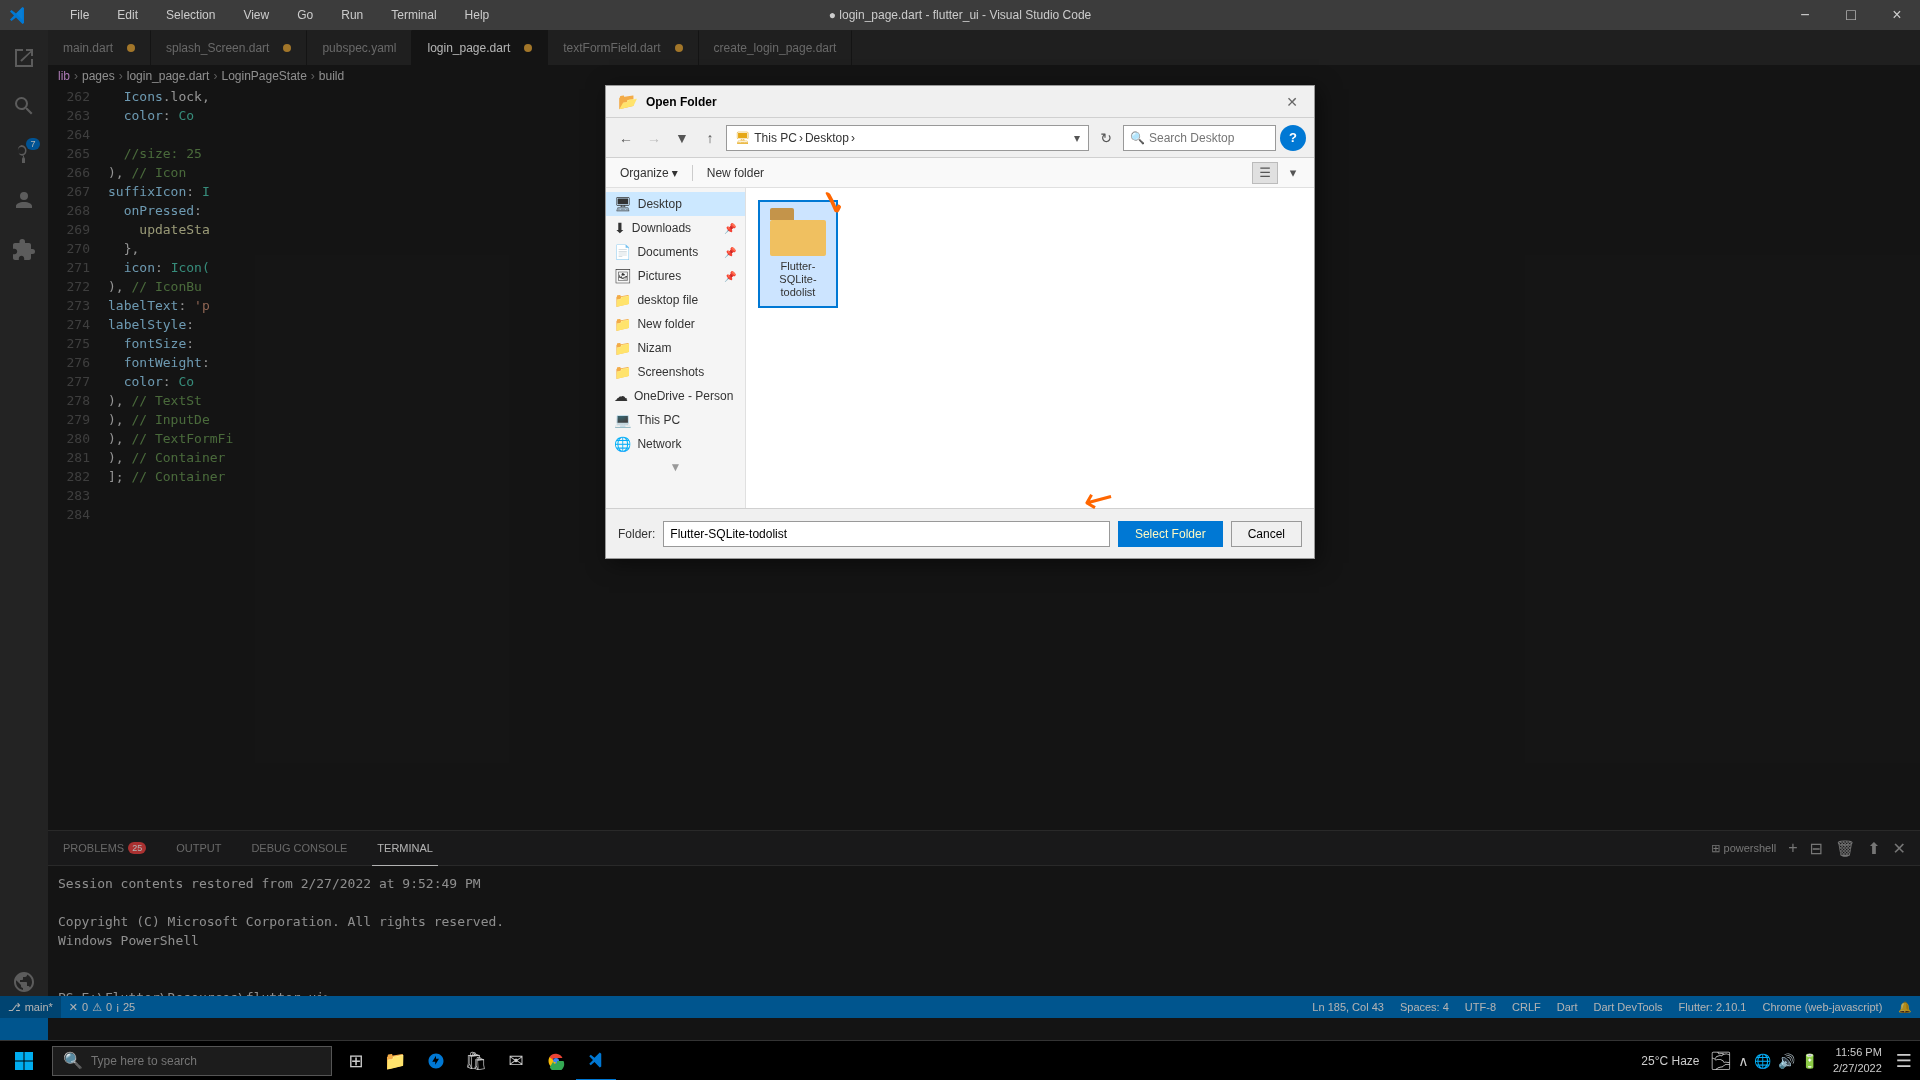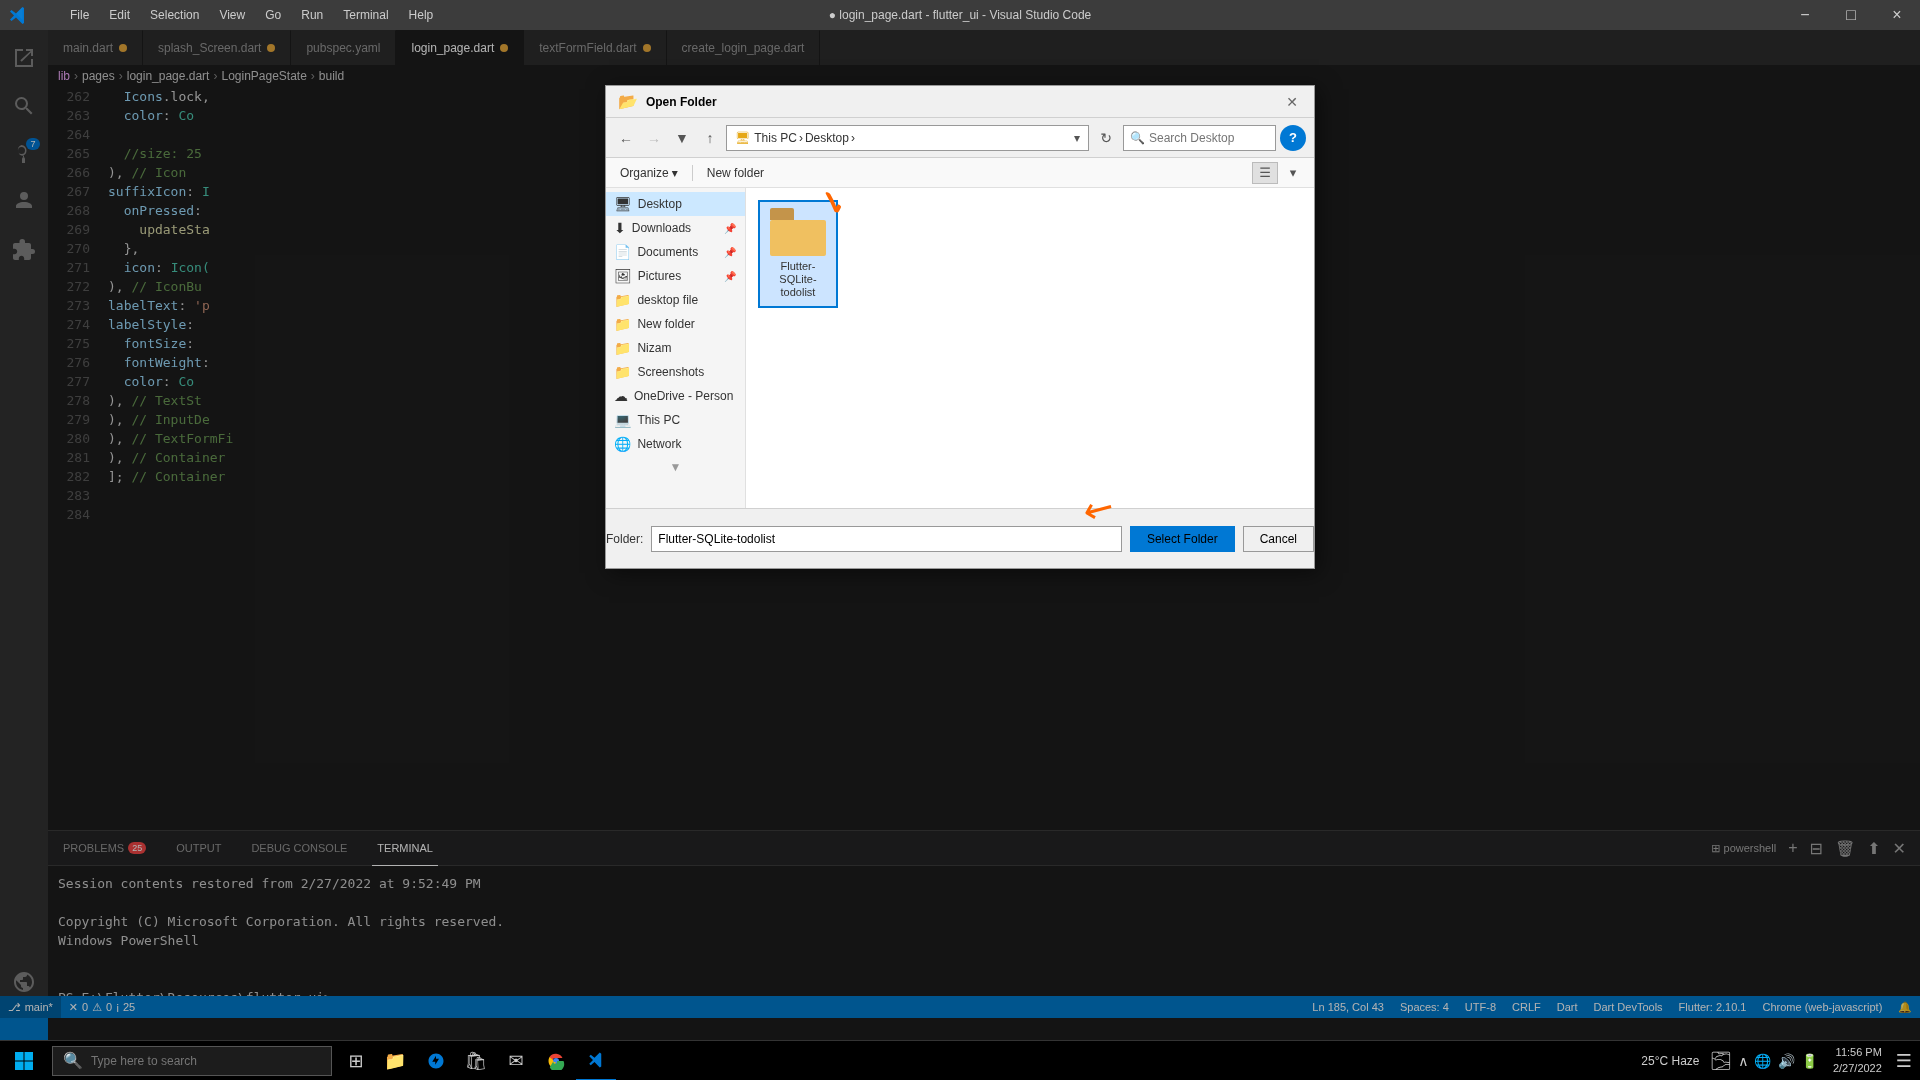--- a/index.html
+++ b/index.html
@@ -28,21 +28,21 @@
       display: flex;
       align-items: center;
       justify-content: center;
       color: #cccccc;
       font-size: 12px;
     }
     .title-bar-menu {
       position: absolute;
       left: 60px;
       display: flex;
-      gap: 0;
+      gap: 8px;
     }
     .title-bar-menu span {
       padding: 0 10px;
       font-size: 12px;
       color: #cccccc;
       line-height: 30px;
       cursor: pointer;
     }
     .title-bar-controls {
       position: absolute;
@@ -108,21 +108,21 @@
       background: #2d2d2d;
       display: flex;
       align-items: flex-end;
       overflow: hidden;
     }
     .tab {
       height: 35px;
       padding: 0 15px;
       display: flex;
       align-items: center;
-      gap: 6px;
+      gap: 14px;
       font-size: 12px;
       color: #969696;
       background: #2d2d2d;
       border-top: 1px solid transparent;
       cursor: pointer;
       white-space: nowrap;
       border-right: 1px solid #1e1e1e;
     }
     .tab.active {
       background: #1e1e1e;
@@ -508,26 +508,26 @@
     .file-name {
       font-size: 11px;
       color: #333;
       text-align: center;
       word-break: break-word;
       line-height: 1.2;
     }
 
     
     .dialog-footer {
-      height: 60px;
+      height: 50px;
       background: #f0f0f0;
       border-top: 1px solid #d0d0d0;
       display: flex;
       align-items: center;
-      padding: 0 0;
+      padding: 0 12px;
       gap: 8px;
     }
     .footer-label {
       font-size: 12px;
       color: #333;
       white-space: nowrap;
     }
     .footer-input {
       flex: 1;
       height: 26px;
@@ -542,21 +542,21 @@
       padding: 0 16px;
       font-size: 12px;
       cursor: pointer;
       border: 1px solid #999;
       background: #f0f0f0;
       display: flex;
       align-items: center;
     }
     .footer-btn.primary {
       background: #0078d4;
-      color: #000000;
+      color: #fef9c3;
       border-color: #0078d4;
     }
     .st { color: #ce9178; }
     .cm { color: #6a9955; }
     .fn { color: #dcdcaa; }
     .cl { color: #4ec9b0; }
     .nm { color: #9cdcfe; }
     .op { color: #d4d4d4; }
 
     

